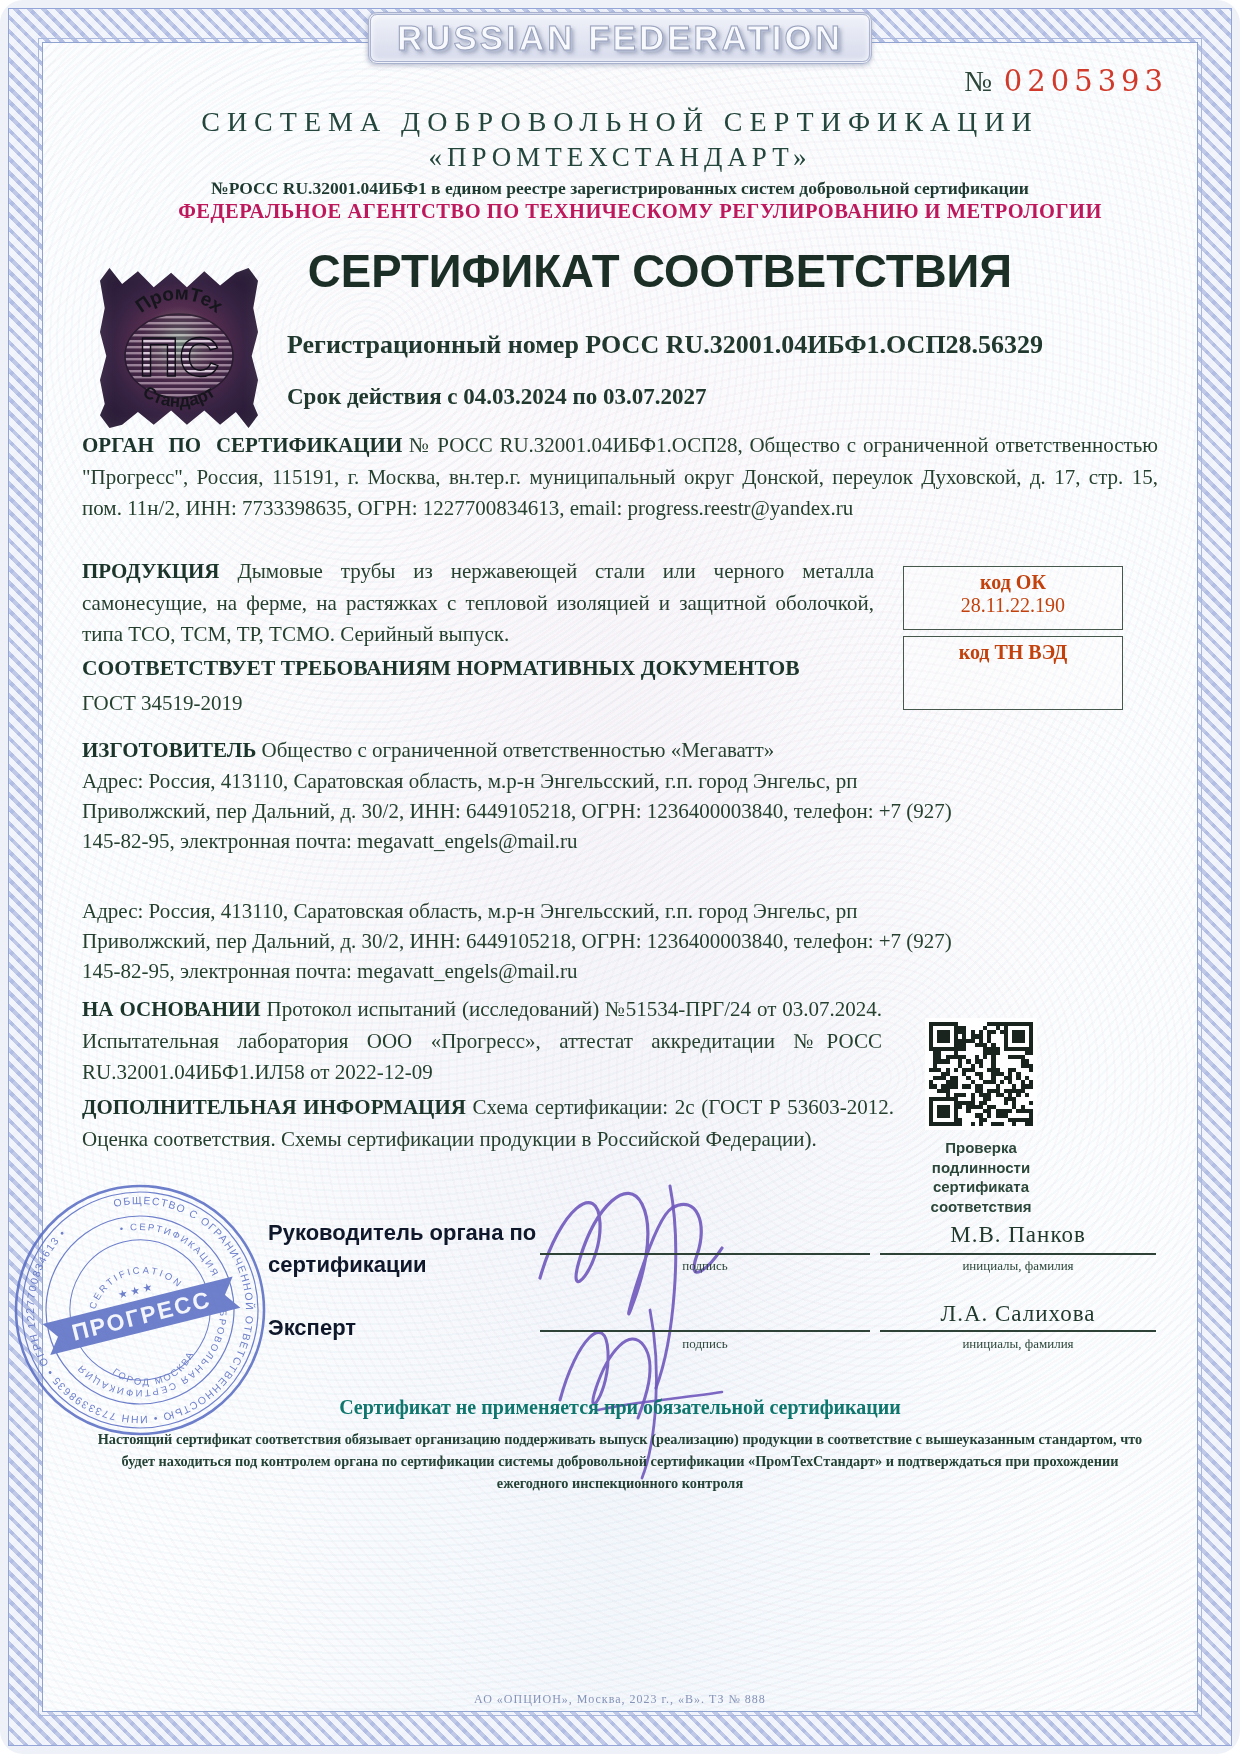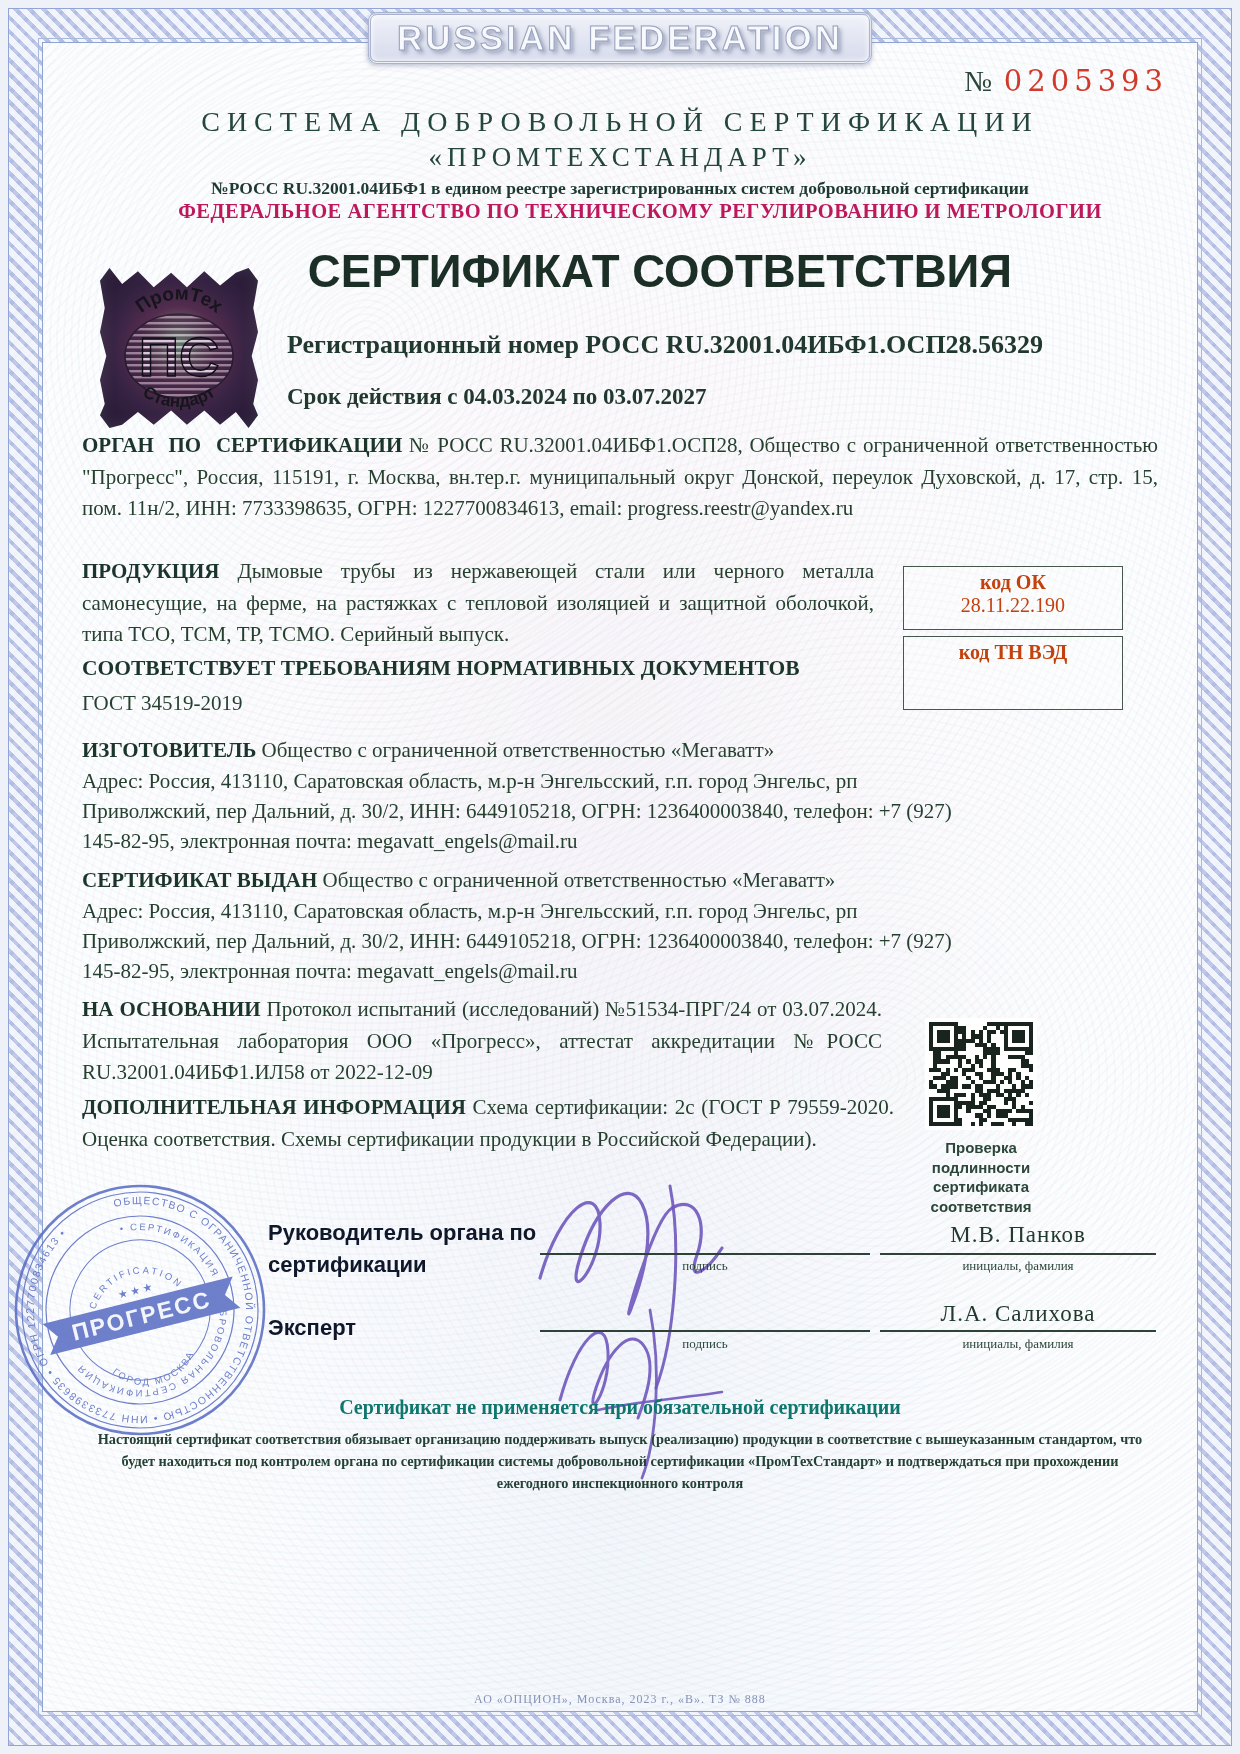--- a/index.html
+++ b/index.html
@@ -1,20 +1,21 @@
 <!DOCTYPE html>
 <html><head>
 <meta charset="utf-8">
 <style>
   html,body{margin:0;padding:0;}
   .page{
     position:relative; width:1240px; height:1754px; overflow:hidden;
     background:#eef1f8;
     font-family:"Liberation Serif","DejaVu Serif",serif;
     color:#26402f;
+    border-radius:23px;
   }
   
   .frame-pattern{
     position:absolute; inset:8px;
     background:
       repeating-linear-gradient(45deg, rgba(160,175,220,.55) 0 4px, rgba(244,246,252,.9) 4px 10px),
       repeating-linear-gradient(-45deg, rgba(160,175,220,.45) 0 4px, rgba(244,246,252,.0) 4px 10px),
       #e6eaf6;
     border:1.5px solid #93a5d6;
   }
@@ -204,34 +205,30 @@
 
   <div class="abs conf-label">СООТВЕТСТВУЕТ ТРЕБОВАНИЯМ НОРМАТИВНЫХ ДОКУМЕНТОВ</div>
   <div class="abs conf-value body-par">ГОСТ 34519-2019</div>
 
   <div class="abs body-par man-line">
     <span class="lbl">ИЗГОТОВИТЕЛЬ</span>
     <span>Общество с ограниченной ответственностью «Мегаватт»</span>
   </div>
   <div class="abs body-par man-details">Адрес: Россия, 413110, Саратовская область, м.р-н Энгельсский, г.п. город Энгельс, рп Приволжский, пер Дальний, д. 30/2, ИНН: 6449105218, ОГРН: 1236400003840, телефон: +7 (927) 145-82-95, электронная почта: megavatt_engels@mail.ru</div>
 
-  <div class="abs body-par iss-line">
-    <span class="lbl">СЕРТИФИКАТ ВЫДАН</span>
-    <span>Общество с ограниченной ответственностью «Мегаватт»</span>
-  </div>
   <div class="abs body-par iss-details">Адрес: Россия, 413110, Саратовская область, м.р-н Энгельсский, г.п. город Энгельс, рп Приволжский, пер Дальний, д. 30/2, ИНН: 6449105218, ОГРН: 1236400003840, телефон: +7 (927) 145-82-95, электронная почта: megavatt_engels@mail.ru</div>
 
   <div class="abs body-par justify basis">
     <span class="lbl">НА ОСНОВАНИИ</span>
     <span>Протокол испытаний (исследований) №51534-ПРГ/24 от 03.07.2024. Испытательная лаборатория ООО «Прогресс», аттестат аккредитации №РОСС RU.32001.04ИБФ1.ИЛ58 от 2022-12-09</span>
   </div>
 
   <div class="abs body-par justify additional">
     <span class="lbl">ДОПОЛНИТЕЛЬНАЯ ИНФОРМАЦИЯ</span>
-    <span>Схема сертификации: 2с (ГОСТ Р 79559-2020. Оценка соответствия. Схемы сертификации продукции в Российской Федерации).</span>
+    <span>Схема сертификации: 2с (ГОСТ Р 53603-2012. Оценка соответствия. Схемы сертификации продукции в Российской Федерации).</span>
   </div>
 
   <div class="abs" id="qr-grid">
       <i class="b"></i>
       <i class="b"></i>
       <i class="b"></i>
       <i class="b"></i>
       <i class="b"></i>
       <i class="b"></i>
       <i class="b"></i>

